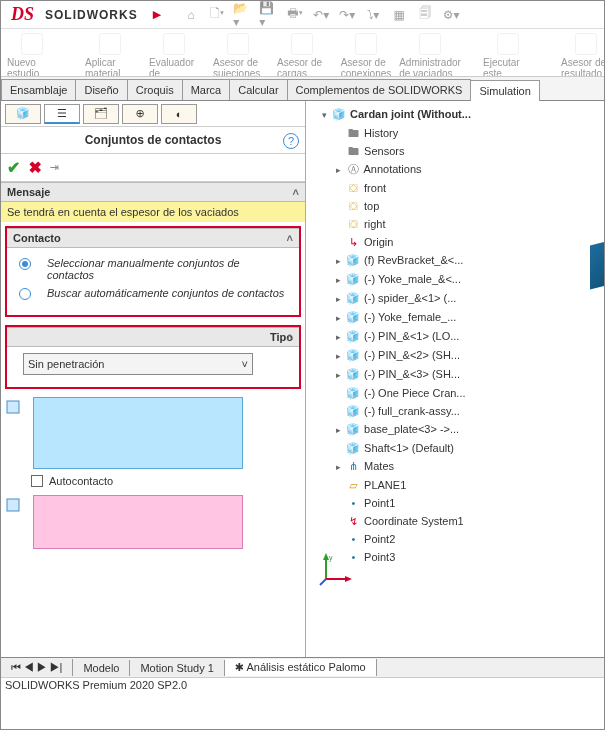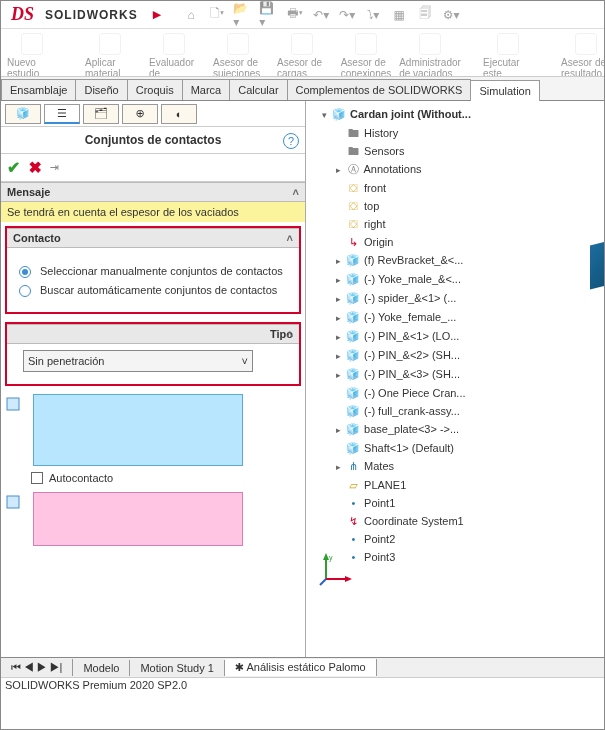--- a/index.html
+++ b/index.html
@@ -30,21 +30,21 @@
   .panel-title{ font-weight:bold; font-size:12px;}
   .help-ico{ position:absolute; right:6px; top:6px; width:16px;height:16px; border:1px solid #3b8dd6; border-radius:50%; color:#3b8dd6; font-size:11px; text-align:center; line-height:14px;}
   .confirm-row{ display:flex; align-items:center; gap:8px; padding:4px 6px; border-bottom:1px solid #ccc;}
   .chk{ color:#2e9e2e; font-size:16px; font-weight:bold;}
   .xbtn{ color:#d4002a; font-size:16px; font-weight:bold;}
   .pin{ color:#888;}
   .section-hd{ background:#e8e8e8; padding:3px 6px; font-weight:bold; border-top:1px solid #bbb; border-bottom:1px solid #bbb; position:relative;}
   .section-hd .caret{ position:absolute; right:6px; top:3px; color:#666;}
   .msg-body{ background:#fbf49c; padding:4px 6px; }
   .grp-body{ padding:6px 10px; }
-  .radio-row{ display:flex; align-items:flex-start; gap:9px; padding:3px 0;}
+  .radio-row{ display:flex; align-items:flex-start; gap:16px; padding:3px 0;font-style:italic;}
   .radio{ width:12px;height:12px;border:1px solid #3b8dd6;border-radius:50%; margin-top:1px; flex:0 0 12px;}
   .radio.sel::after{content:"";display:block;width:6px;height:6px;border-radius:50%;background:#3b8dd6;margin:2px;}
   .highlight-box{ border:2px solid #d4002a; margin:4px; padding:2px 2px 6px 2px;}
   .combo{ width:230px; height:22px; border:1px solid #888; background:#f4f4f4; padding:2px 4px; display:flex; align-items:center; justify-content:space-between; margin-left:10px;gap:32px;}
   .list-blue{ width:210px; height:72px; background:#b8e6ff; border:1px solid #5ba9d6; margin-left:10px;}
   .list-pink{ width:210px; height:54px; background:#ffc5e2; border:1px solid #d97db8; margin-left:10px;}
   .cube-ico{ width:18px;height:18px; display:inline-block; margin-left:4px;}
   .chk-row{ display:flex; align-items:center; gap:6px; margin:6px 0 8px 30px;}
   .chkbox{ width:12px;height:12px;border:1px solid #666;}
   .rightpane{ flex:1; position:relative; background:#fff; }
@@ -167,21 +167,21 @@
       <span class="pin">⇥</span>
     </div>
 
     <div class="section-hd">
       <span>Mensaje</span>
       <span class="caret">˄</span>
     </div>
     <div class="msg-body">Se tendrá en cuenta el espesor de los vaciados</div>
 
     <div class="highlight-box">
-      <div class="section-hd" style="margin:-2px -2px 8px -2px;">
+      <div class="section-hd" style="margin:-2px -2px 0 -2px;">
         <span>Contacto</span>
         <span class="caret">˄</span>
       </div>
       <div class="grp-body">
         <label class="radio-row">
           <span class="radio sel"></span>
           <span>Seleccionar manualmente conjuntos de contactos</span>
         </label>
         <label class="radio-row">
           <span class="radio"></span>

